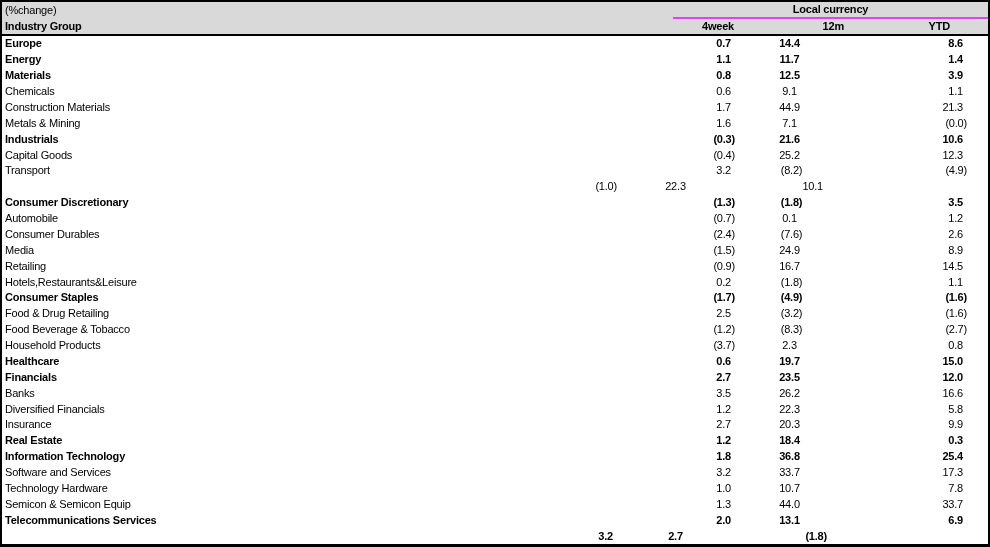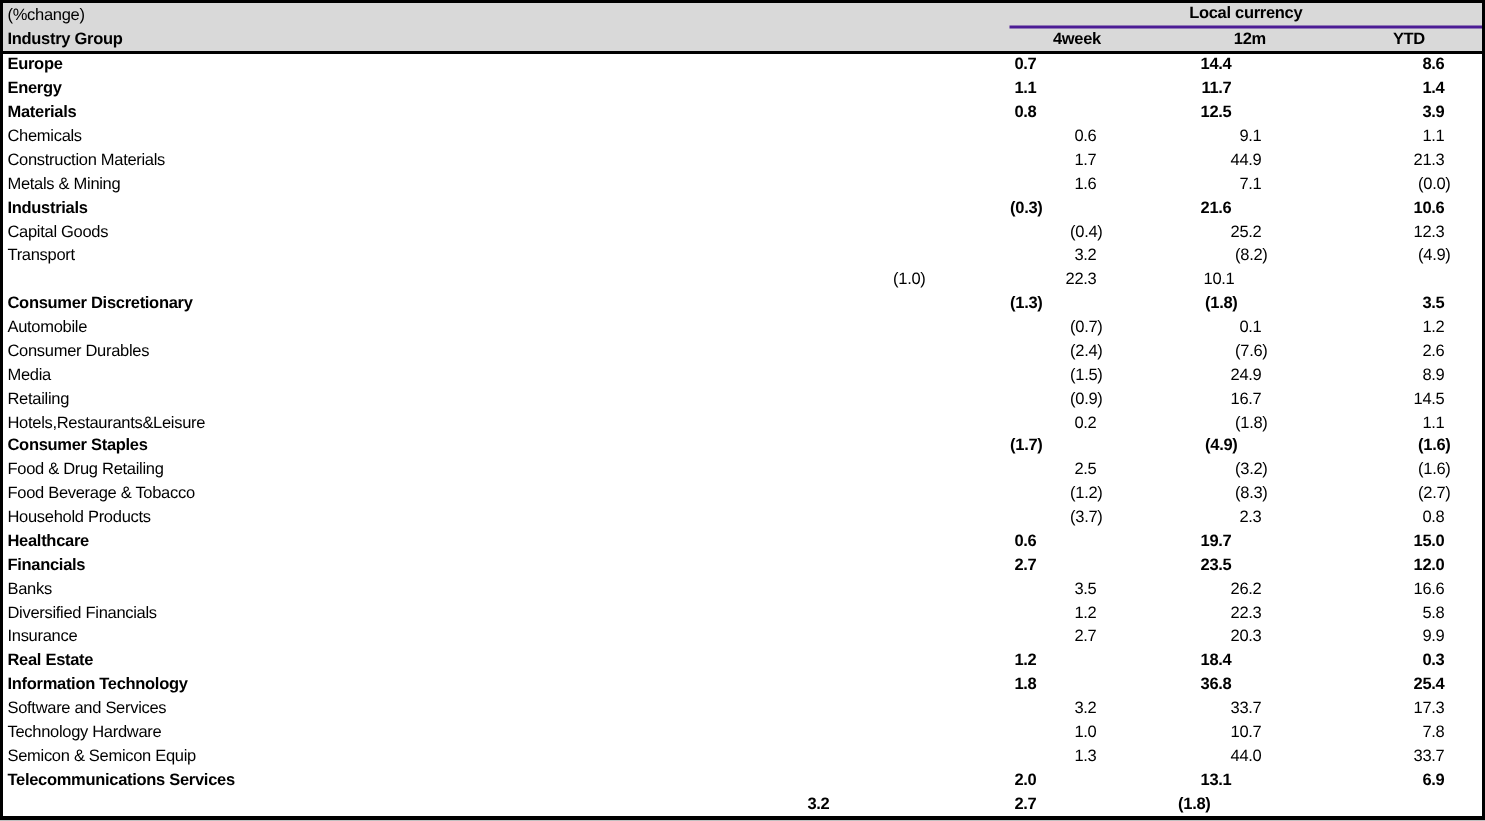--- a/index.html
+++ b/index.html
@@ -13,34 +13,34 @@
   }
   .thead{border-bottom:2px solid #000;}
   .hrow{display:grid;grid-template-columns:1fr 118px 110px 140px;align-items:center;}
   .hrow1{height:17px;}
   .hrow2{height:15px;}
   .h-left{padding-left:3px;}
   .h-rowheader{font-weight:bold;}
   .h-group{
     grid-column:2/5;margin-left:53px;height:100%;box-sizing:border-box;
     display:flex;align-items:center;justify-content:center;
-    font-weight:bold;border-bottom:2px solid #4c1d95;text-align:center;
+    font-weight:bold;border-bottom:2px solid #d946ef;text-align:center;
   }
   .h-col{text-align:right;font-weight:bold;}
   .h-c1{padding-right:4px;}
   .h-c2{padding-right:4px;}
   .h-c3{padding-right:38px;}
   .tbody{flex:1;display:flex;flex-direction:column;}
   .trow{flex:1;display:grid;grid-template-columns:1fr 118px 110px 140px;align-items:center;}
-  .trow.bold{font-weight:bold;gap:20px;}
+  .trow.bold{font-weight:bold;}
   .lbl{padding-left:3px;white-space:nowrap;}
   .lbl.indent{}
   .val{text-align:right;font-variant-numeric:tabular-nums;white-space:nowrap;}
   .v1{padding-right:3px;}
-  .v2{padding-right:3px;}
+  .v2{padding-right:3px;text-align:center;}
   .v3{padding-right:21px;}
   .v1.pos{padding-right:7px;}
   .v2.pos{padding-right:7px;}
   .v3.pos{padding-right:25px;}
 </style>
 </head>
 <body>
 
 <div class="wrap">
   <div class="thead" style="background: rgb(217, 217, 217);">

